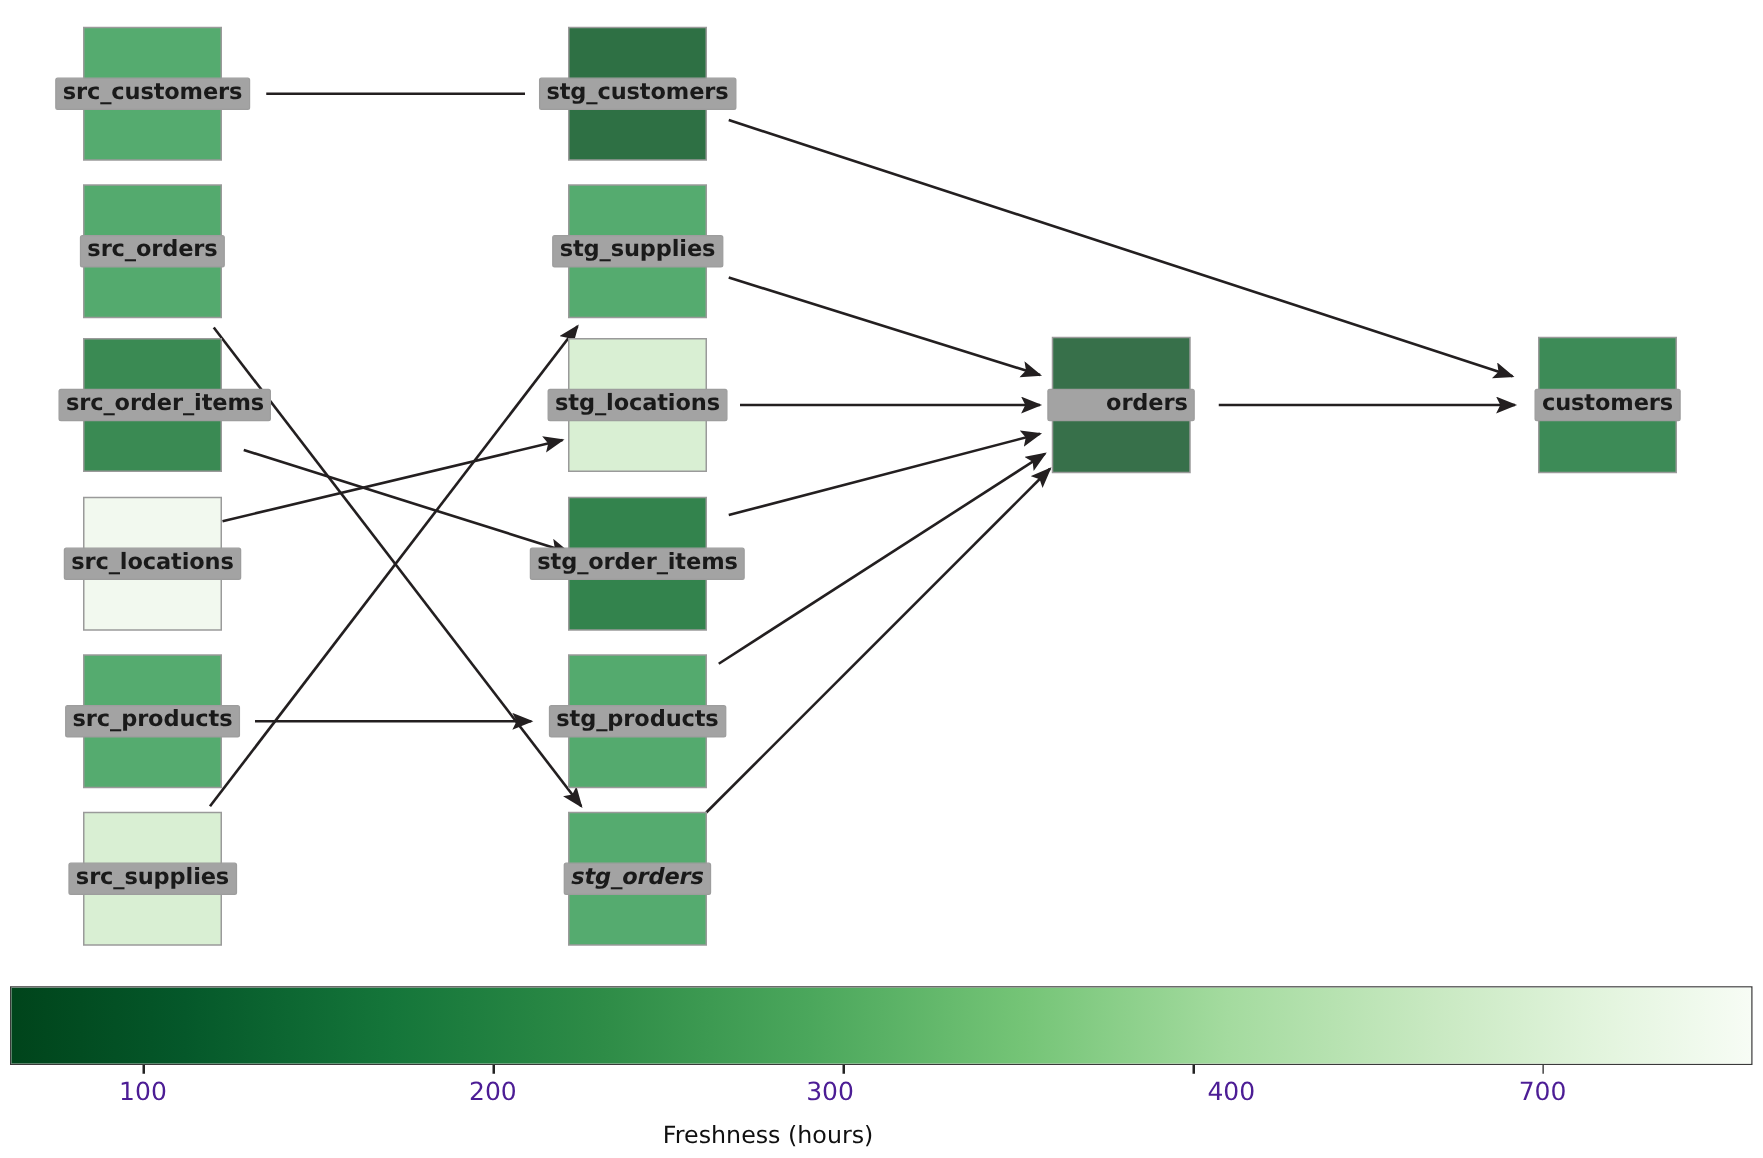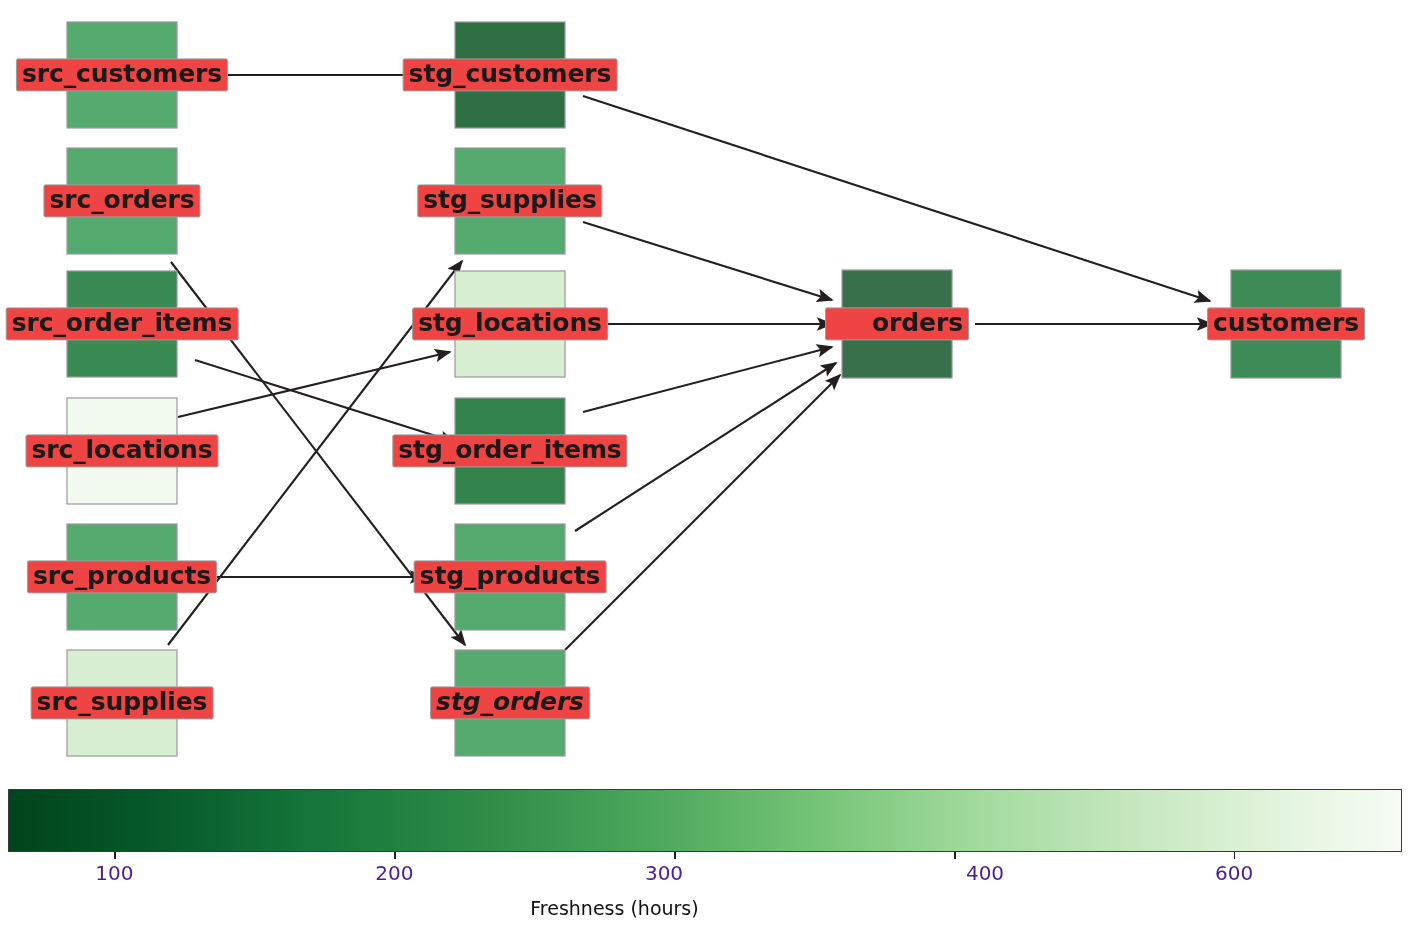--- a/index.html
+++ b/index.html
@@ -31,27 +31,27 @@
     stroke-width: 1.2;
   }
   .edge-line {
     stroke: #231f20;
     stroke-width: 2.1;
     fill: none;
   }
   .node-label {
     position: absolute;
     transform: translate(-50%, -50%);
-    background: #ef4444;
+    background: #a3a3a3;
     border: 1.4px solid #9d9d9d;
     border-radius: 2px;
     padding: 2px 5px 3px 5px;
     font-family: "DejaVu Sans", sans-serif;
     font-weight: bold;
-    font-size: 25px;
+    font-size: 18px;
     line-height: 1.05;
     color: #1a1a1a;
     white-space: nowrap;
     letter-spacing: -0.1px;
   }
   .cbar-wrap {
     position: absolute;
     left: 8px;
     top: 789px;
     width: 1394px;
@@ -142,21 +142,21 @@
         <rect x="455" y="524" width="110" height="106" fill="#54AA6E" class="node-rect"></rect>
         <rect x="455" y="650" width="110" height="106" fill="#55AB6F" class="node-rect"></rect>
         <rect x="842" y="270" width="110" height="108" fill="#37704A" class="node-rect"></rect>
         <rect x="1231" y="270" width="110" height="108" fill="#3D8B57" class="node-rect"></rect>
       </g>
   </svg>
 
   <div id="labels-layer">
       <div class="node-label" style="left: 122px; top: 75px;">src_customers</div>
       <div class="node-label" style="left: 122px; top: 201px;">src_orders</div>
-      <div class="node-label" style="left: 122px; top: 324px;">src_order_items</div>
+      <div class="node-label" style="left: 132px; top: 324px;">src_order_items</div>
       <div class="node-label" style="left: 122px; top: 451px;">src_locations</div>
       <div class="node-label" style="left: 122px; top: 577px;">src_products</div>
       <div class="node-label" style="left: 122px; top: 703px;">src_supplies</div>
       <div class="node-label" style="left: 510px; top: 75px;">stg_customers</div>
       <div class="node-label" style="left: 510px; top: 201px;">stg_supplies</div>
       <div class="node-label" style="left: 510px; top: 324px;">stg_locations</div>
       <div class="node-label" style="left: 510px; top: 451px;">stg_order_items</div>
       <div class="node-label" style="left: 510px; top: 577px;">stg_products</div>
       <div class="node-label" style="left: 510px; top: 703px; font-style: italic;">stg_orders</div>
       <div class="node-label" style="left: 897px; top: 324px; padding-left: 46px;">orders</div>
@@ -171,17 +171,17 @@
   <div id="cbar-ticks-layer">
       <div class="cbar-tick" style="left: 114.369px;"></div>
       <div class="cbar-ticklabel" style="left: 114.369px;">100</div>
       <div class="cbar-tick" style="left: 394.289px;"></div>
       <div class="cbar-ticklabel" style="left: 394.289px;">200</div>
       <div class="cbar-tick" style="left: 674.209px;"></div>
       <div class="cbar-ticklabel" style="left: 664px;">300</div>
       <div class="cbar-tick" style="left: 954.129px;"></div>
       <div class="cbar-ticklabel" style="left: 985px;">400</div>
       <div class="cbar-tick" style="left: 1234.05px;"></div>
-      <div class="cbar-ticklabel" style="left: 1234.05px;">600</div>
+      <div class="cbar-ticklabel" style="left: 1234.05px;">700</div>
     </div>
   <div class="cbar-title">Freshness (hours)</div>
 
 </div>
 
 </body></html>

